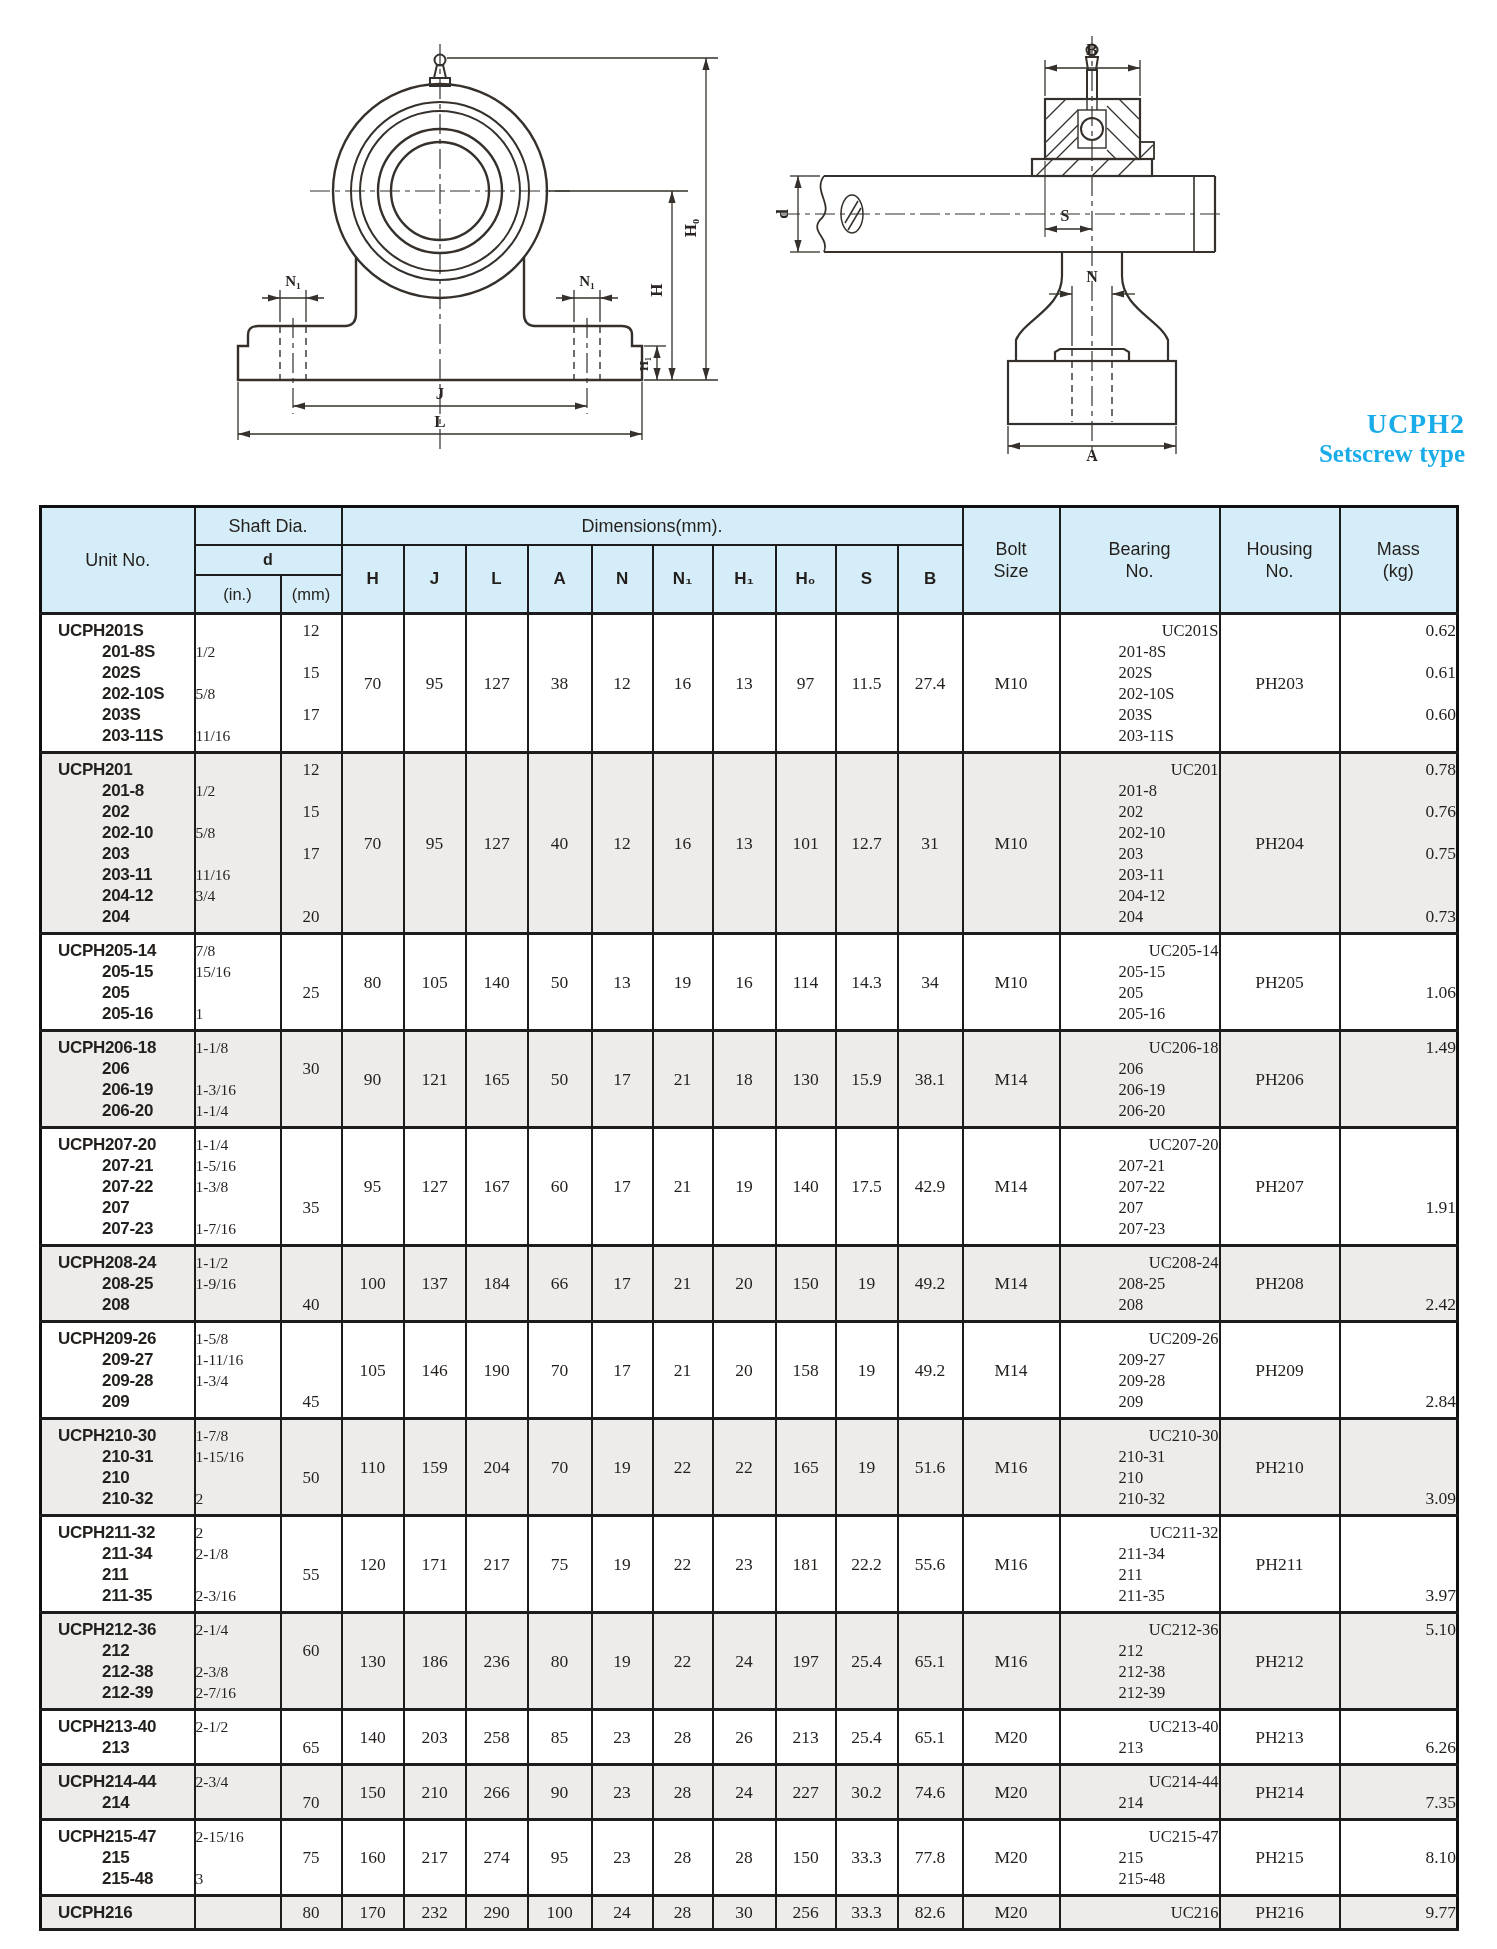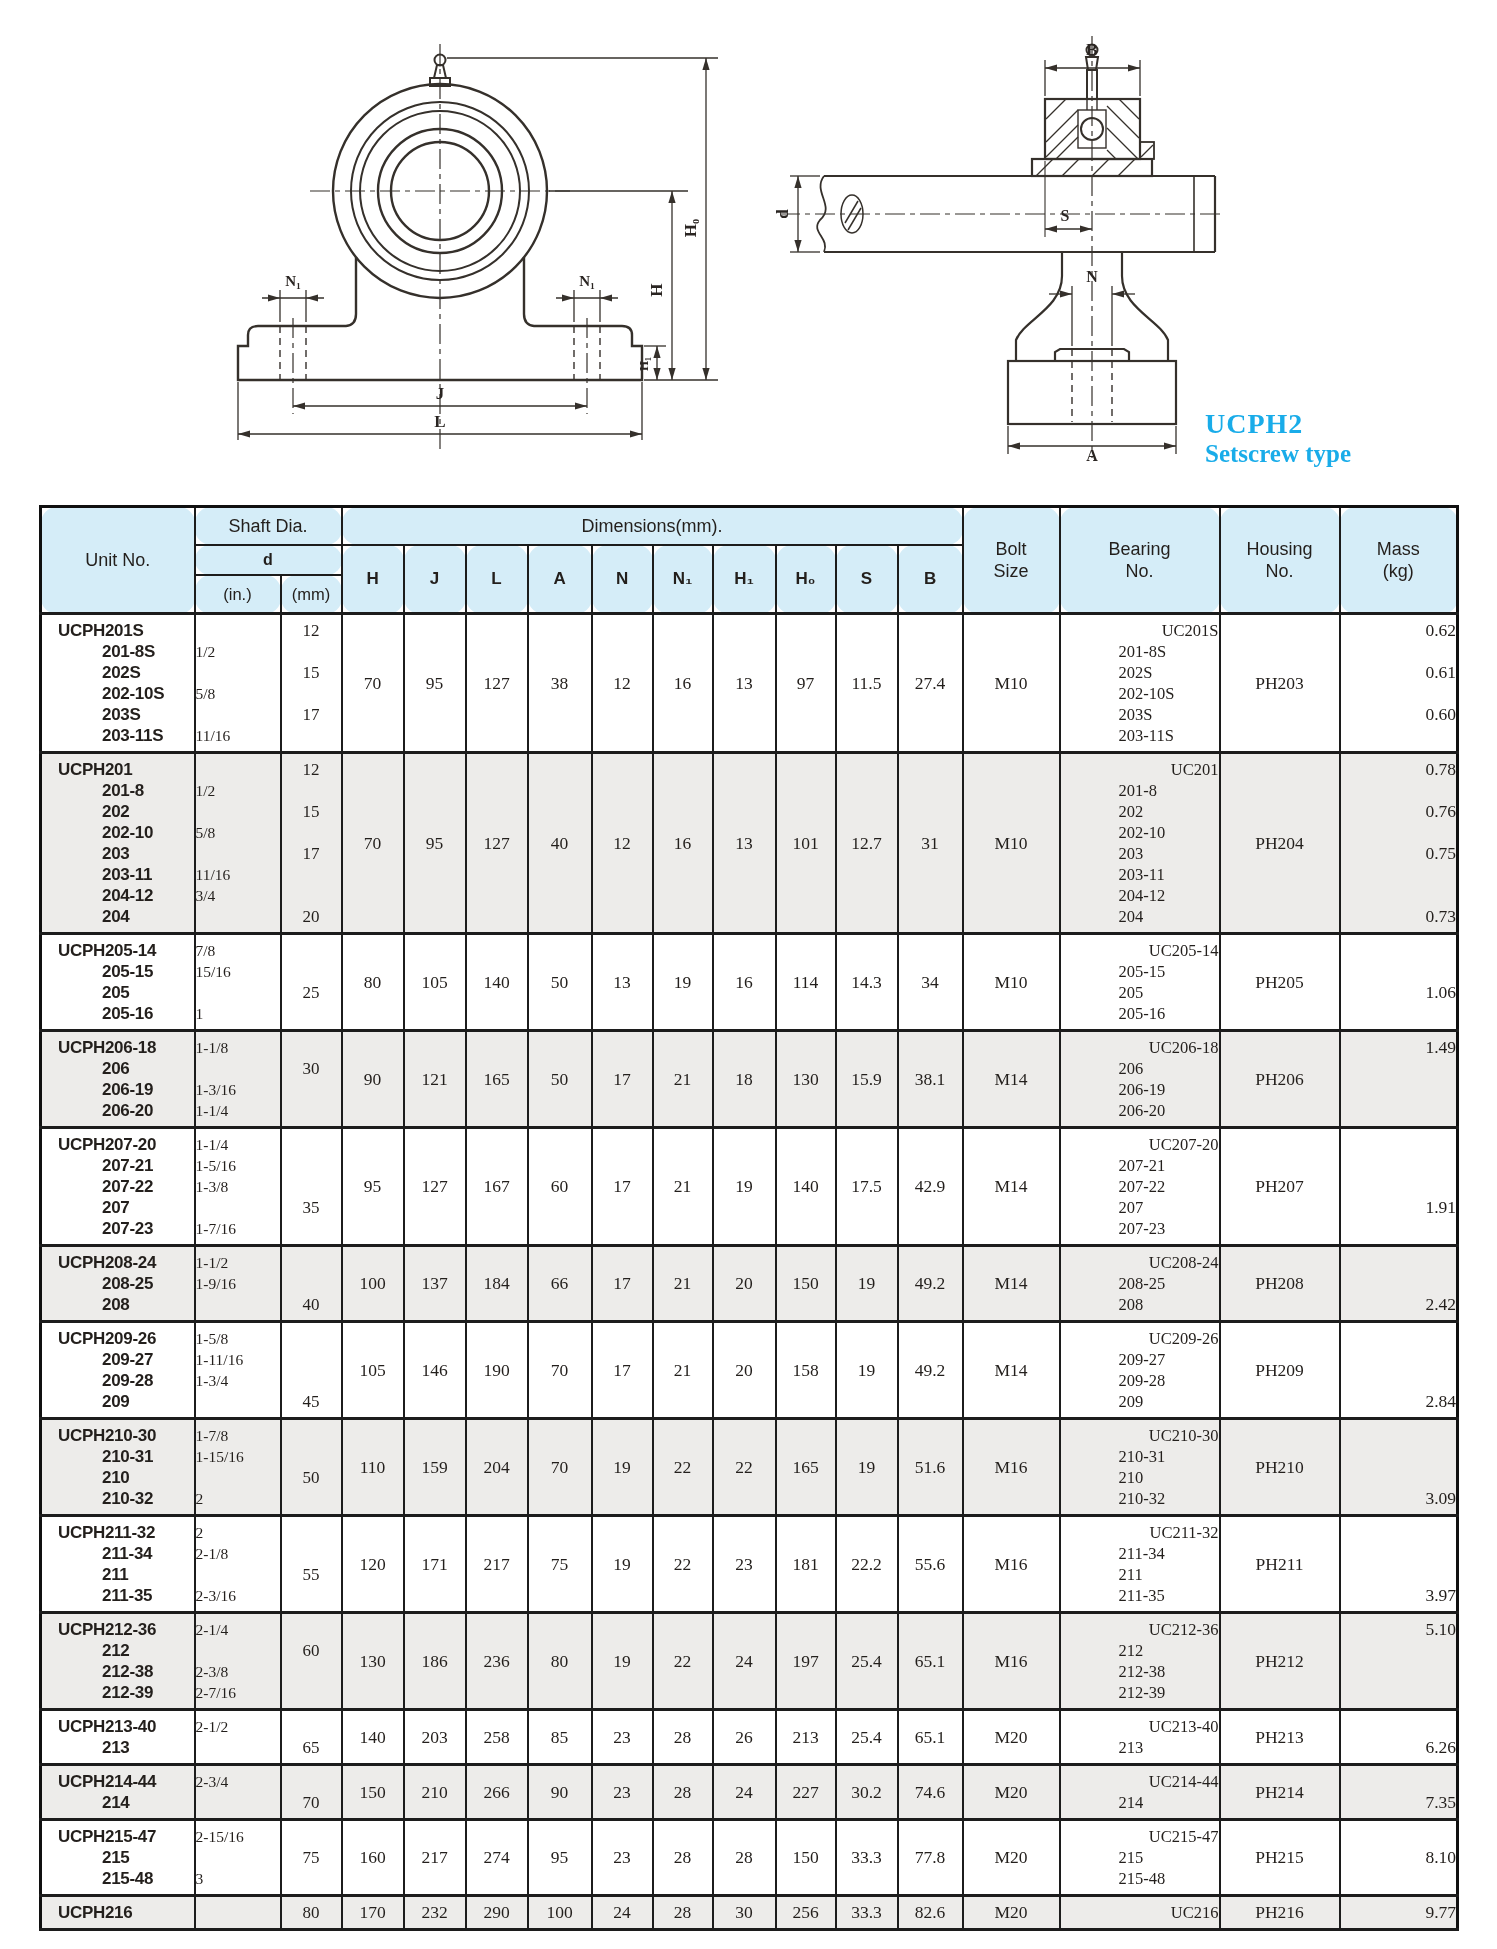--- a/index.html
+++ b/index.html
@@ -1,29 +1,29 @@
 <!DOCTYPE html>
 <html><head>
 <meta charset="utf-8">
 <style>
   html,body{margin:0;padding:0;background:#fff;}
   body{width:1497px;height:1949px;position:relative;font-family:"Liberation Sans",sans-serif;color:#231f1c;}
   .page{position:absolute;inset:0;background:#fff;overflow:hidden;}
   svg text{font-family:"Liberation Serif","DejaVu Serif",serif;font-weight:bold;fill:#2a2522;}
   .svg-front{position:absolute;left:160px;top:28px;}
   .svg-side{position:absolute;left:762px;top:24px;}
-  .type-badge{position:absolute;left:1205px;top:408px;width:260px;text-align:left;
+  .type-badge{position:absolute;left:1205px;top:408px;width:260px;text-align:right;
     color:#19ace9;font-family:"Liberation Serif","DejaVu Serif",serif;font-weight:bold;}
   .type-badge .code{font-size:28px;letter-spacing:1px;line-height:32px;}
   .type-badge .name{font-size:25px;line-height:28px;}
   table.spec{border-collapse:collapse;table-layout:fixed;position:absolute;left:39px;top:505px;
     width:1419px;border:3px solid #101010;}
   .spec th,.spec td{border:2px solid #1c1c1c;overflow:hidden;}
   .spec td{border-top-width:3px;border-bottom-width:3px;vertical-align:middle;padding:5px 0;}
-  .spec thead th{background:#d5edf8;font-weight:normal;font-size:18px;text-align:center;border-radius:16px;}
+  .spec thead th{background:#d5edf8;font-weight:normal;font-size:18px;text-align:center;}
   .spec thead tr.hr1 th{height:34px;}
   .spec thead tr.hr2 th{height:26px;}
   .spec thead tr.hr3 th{height:34px;font-size:16.5px;}
   .spec thead th.dim-letter{font-weight:bold;font-size:17px;}
   .spec thead th.d-head{font-weight:bold;font-size:16px;}
   .spec thead th .hln{line-height:22px;}
   tr.shaded td{background:#edecea;}
   .ln{height:21px;line-height:21px;white-space:nowrap;}
   .unit-cell{font-weight:bold;font-size:17px;letter-spacing:-0.3px;}
   .unit-main{padding-left:16px;}

